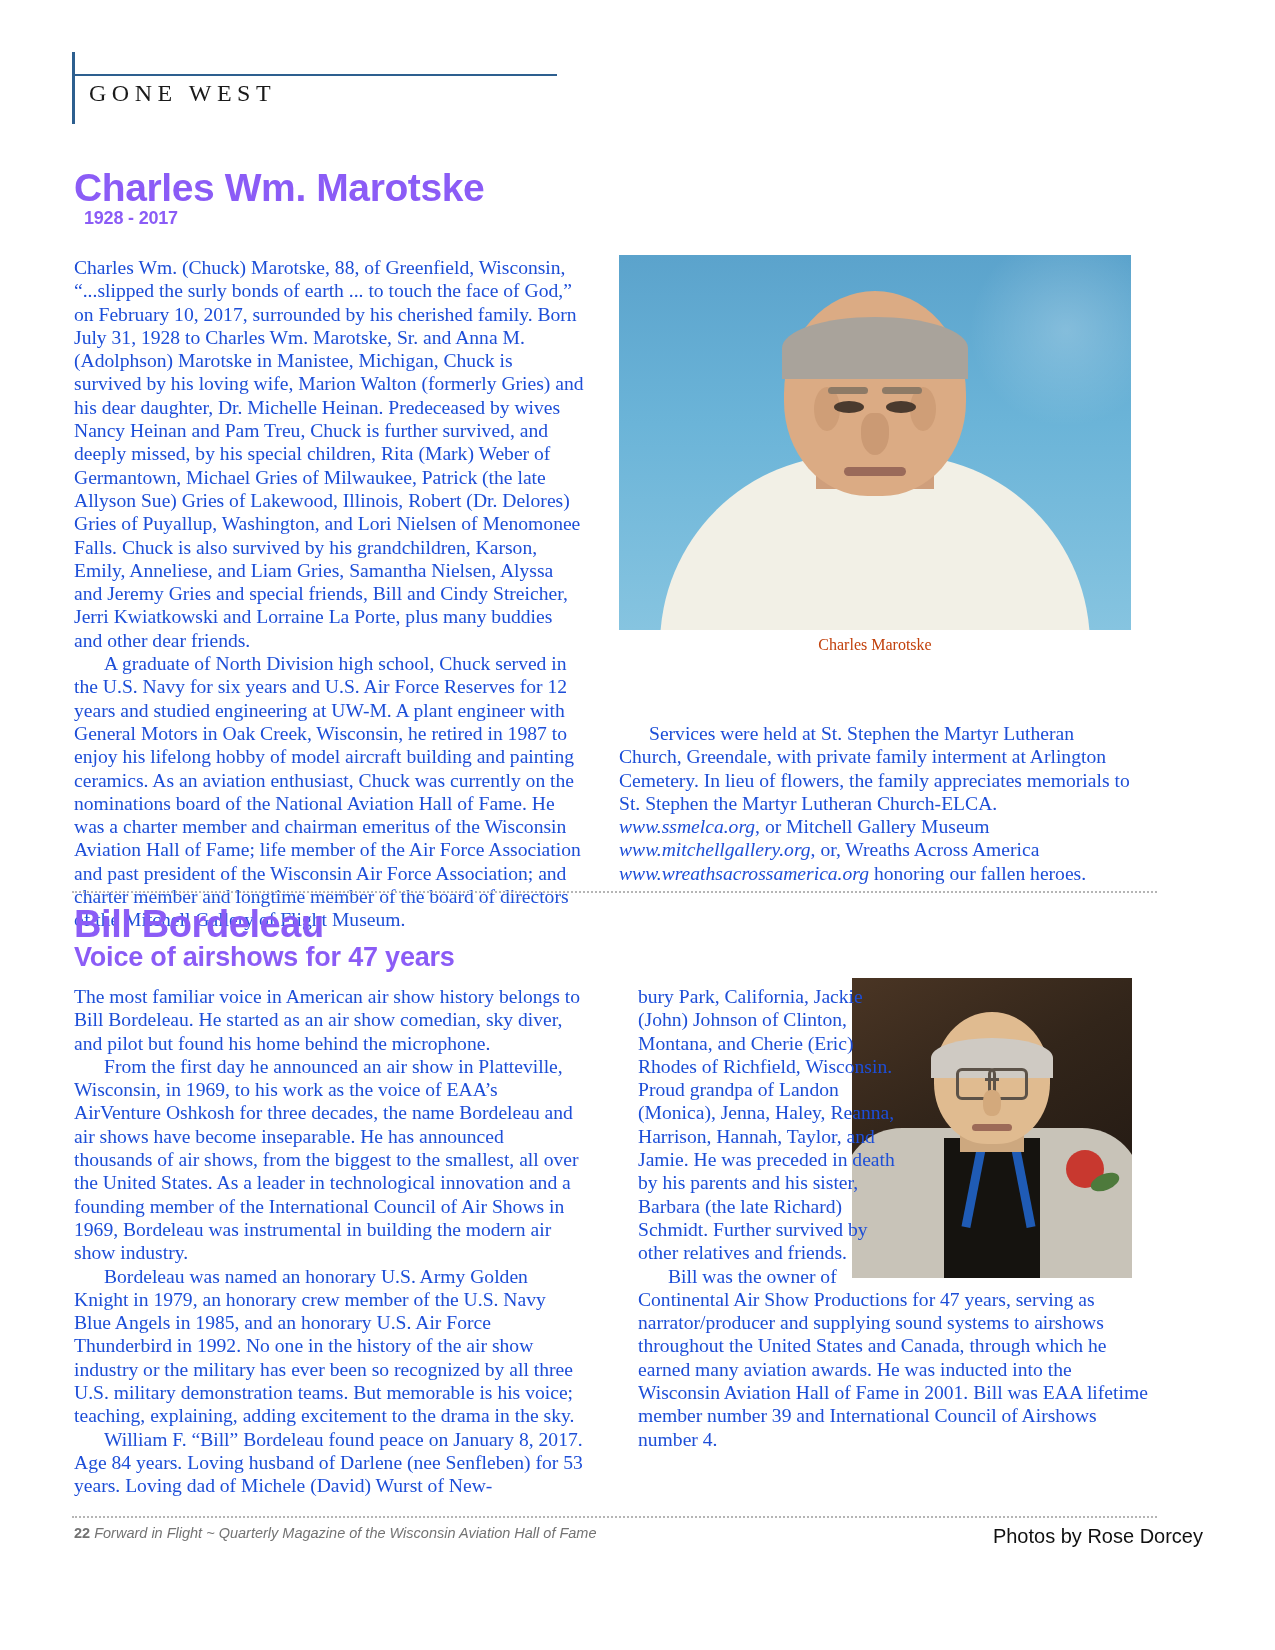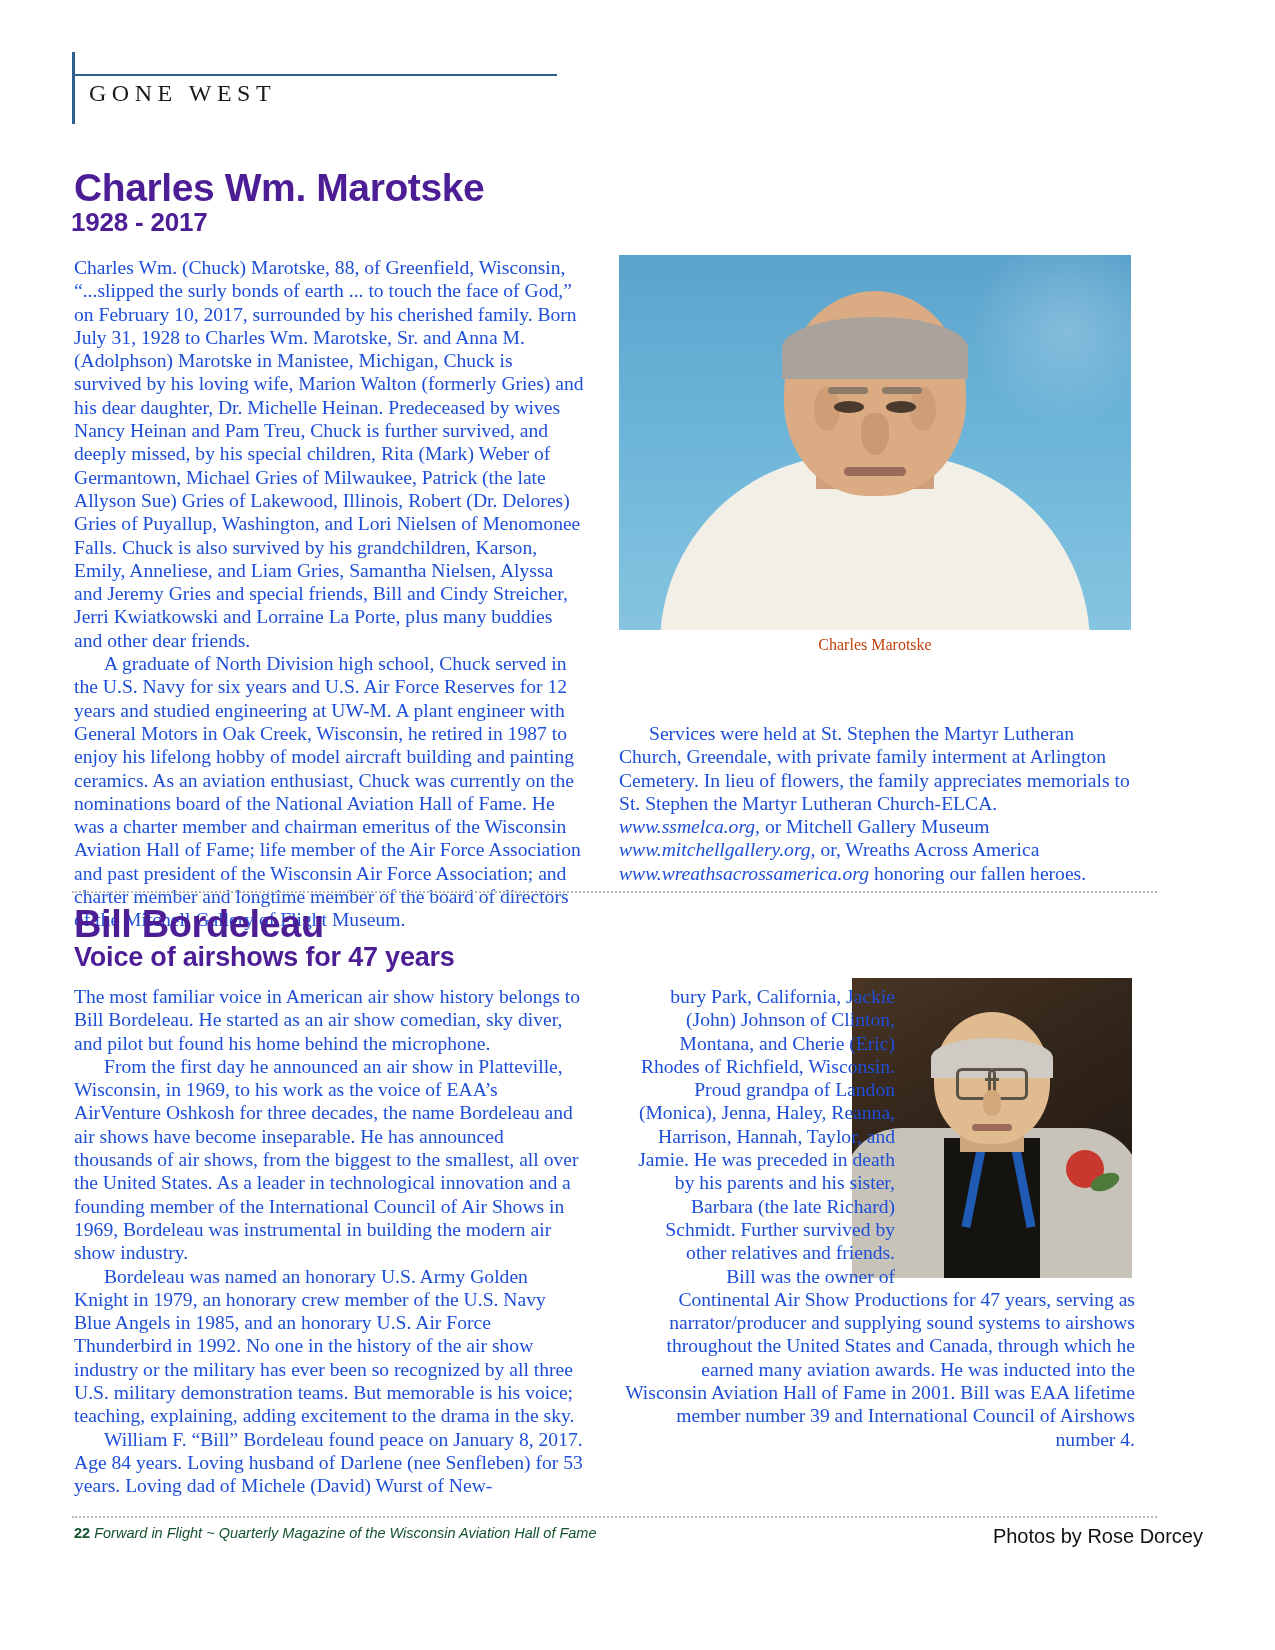--- a/index.html
+++ b/index.html
@@ -36,25 +36,25 @@
     font-size:24px;
     letter-spacing:5.5px;
     color:#1a1a1a;
   }
 
   
   .obit-title{
     position:absolute;
     font-family:"Liberation Sans", sans-serif;
     font-weight:bold;
-    color:#4c1d95;
+    color:#8b5cf6;
     line-height:1.0;
   }
   #marotske-name{ left:74px; top:168px; font-size:39px; letter-spacing:-0.4px;}
-  #marotske-dates{ left:71px; top:209px; font-size:26px; letter-spacing:-0.2px;}
+  #marotske-dates{ left:84px; top:209px; font-size:18px; letter-spacing:-0.2px;}
   #bordeleau-name{ left:74px; top:905px; font-size:38px; letter-spacing:-0.4px;}
   #bordeleau-sub{ left:74px; top:944px; font-size:27px; letter-spacing:-0.2px;}
 
   
   .col{
     position:absolute;
     font-family:"Liberation Serif", serif;
     font-size:19.6px;
     line-height:23.3px;
     text-align:left;
@@ -63,21 +63,21 @@
   .col p{margin:0;}
   .col p.ind{text-indent:30px;}
   .ital{font-style:italic;}
 
   
   #m-col-left{ left:74px; top:256px; width:510px;}
   #m-col-right{ left:619px; top:722px; width:512px;}
 
   
   #b-col-left{ left:74px; top:985px; width:510px;}
-  #b-col-right{ left:623px; top:985px; width:512px;text-align:right;}
+  #b-col-right{ left:638px; top:985px; width:512px;}
 
   
   .photo-marotske{
     position:absolute;left:619px;top:255px;width:512px;height:375px;
     background:linear-gradient(180deg,#5ba3cc 0%, #6bb4d8 45%, #86c4e0 100%);
     overflow:hidden;
   }
   .pm-shoulders{
     position:absolute;left:50%;top:200px;width:430px;height:190px;
     transform:translateX(-50%);
@@ -158,21 +158,21 @@
   .dotted{
     position:absolute;height:0;border-top:2px dotted #b5b5b5;
   }
   #divider-mid{left:72px;top:891px;width:1085px;}
   #divider-foot{left:72px;top:1516px;width:1085px;}
 
   
   .footer-left{
     position:absolute;left:74px;top:1525px;
     font-family:"Liberation Sans", sans-serif;
-    font-size:14.5px;color:#14532d;
+    font-size:14.5px;color:#737373;
   }
   .footer-left b{font-weight:bold;font-style:normal;}
   .footer-left span.it{font-style:italic;}
   .footer-right{
     position:absolute;right:72px;top:1525px;
     font-family:"Liberation Sans", sans-serif;
     font-size:20px;color:#111;text-align:right;
   }
 </style>
 </head>

